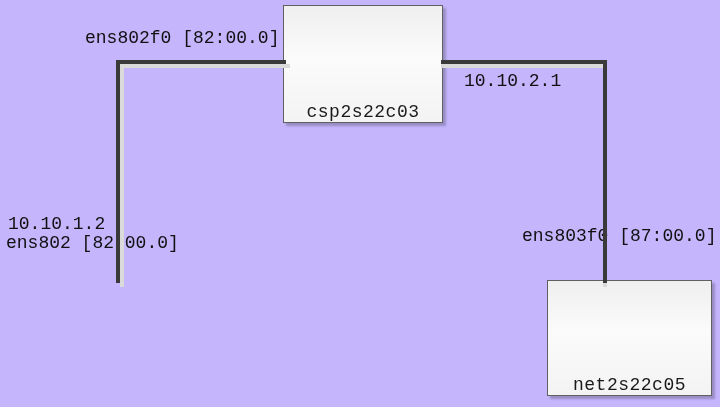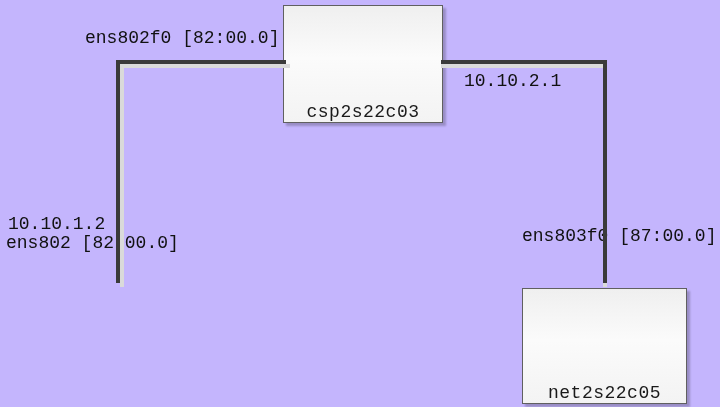--- a/index.html
+++ b/index.html
@@ -25,21 +25,21 @@
     justify-content: center;
   }
   .node-label {
     font-size: 18px;
     color: #1a1a1a;
     letter-spacing: 0.5px;
     white-space: nowrap;
   }
   #node-top    { left: 283px; top: 5px;   width: 158px; height: 116px; }
   #node-bl     { left: 37px;  top: 280px; width: 159px; height: 114px; }
-  #node-br     { left: 522px; top: 280px; width: 163px; height: 114px; margin-top: 8px; }
+  #node-br     { left: 547px; top: 280px; width: 163px; height: 114px; }
   .iflabel {
     position: absolute;
     font-size: 18px;
     line-height: 16px;
     color: #111111;
     white-space: nowrap;
   }
   #lbl-l-if-top  { left: 85px;  top: 30px;  }
   #lbl-l-ip-top  { left: 151px; top: 76px;  }
   #lbl-r-if-top  { left: 455px; top: 29px;  }

